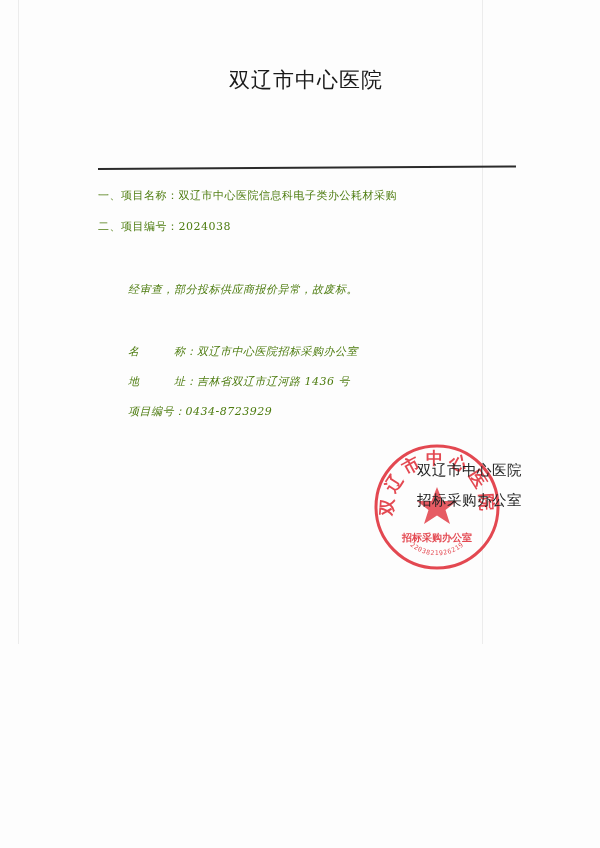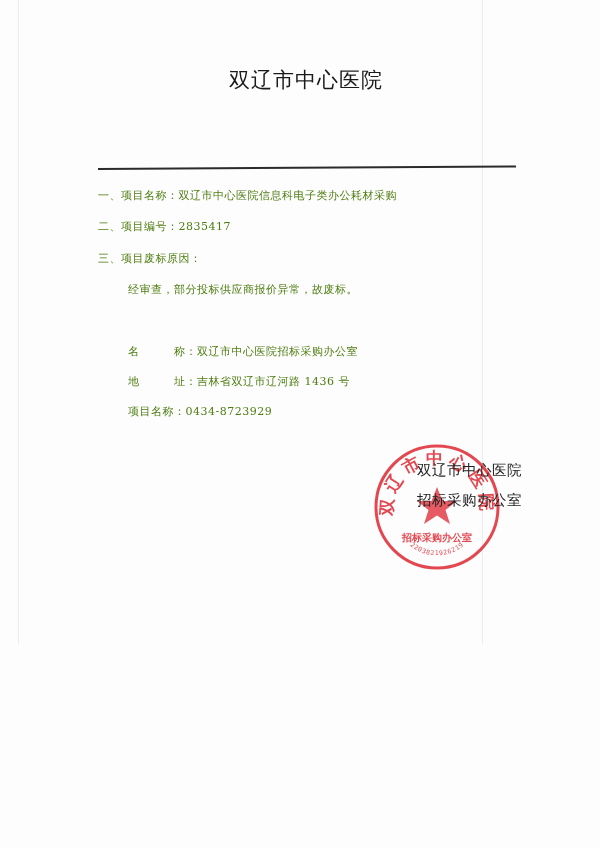--- a/index.html
+++ b/index.html
@@ -21,21 +21,21 @@
     .title-1 { top: 66px; }
     .title-2 { top: 104px; }
     .rule {
       position: absolute; left: 92px; top: 168px; width: 418px; height: 2px;
       background: #2b2b2b; transform: rotate(-0.35deg); transform-origin: left center;
     }
     .line {
       position: absolute; font-size: 11px; white-space: nowrap; color: #4d7c0f;
       letter-spacing: 0.5px;
     }
-    .indent { left: 122px; }
+    .indent { left: 122px; font-style: italic; }
     .left { left: 92px; }
     .label-spaced { display: inline-block; }
     .sig {
       position: absolute; right: 84px; font-size: 14.5px; white-space: nowrap;
       text-align: right; color: #222; letter-spacing: 0.5px; z-index: 2;
     }
     .stamp {
       position: absolute; left: 367px; top: 443px; width: 128px; height: 128px;
       z-index: 1; opacity: 0.88;
     }
@@ -50,38 +50,37 @@
 
   <div class="title title-1">双辽市中心医院</div>
 
   <div class="rule"></div>
 
   <div class="line left" style="top:188px">
     <span>一、项目名称：</span><span>双辽市中心医院信息科电子类办公耗材采购</span>
   </div>
 
   <div class="line left" style="top:219px">
-    <span>二、项目编号：</span><span>2835417</span>
+    <span>二、项目编号：</span><span>2024038</span>
   </div>
 
-  <div class="line left" style="top:251px">三、项目废标原因：</div>
 
   <div class="line indent" style="top:282px">经审查，部分投标供应商报价异常，故废标。</div>
 
 
   <div class="line indent" style="top:344px">
     <span class="label-spaced" style="width:46px">名</span><span>称：</span><span>双辽市中心医院招标采购办公室</span>
   </div>
 
   <div class="line indent" style="top:374px">
     <span class="label-spaced" style="width:46px">地</span><span>址：</span><span>吉林省双辽市辽河路 1436 号</span>
   </div>
 
   <div class="line indent" style="top:404px">
-    <span>项目名称：</span><span>0434-8723929</span>
+    <span>项目编号：</span><span>0434-8723929</span>
   </div>
 
   <svg class="stamp" viewBox="0 0 128 128">
     <defs>
       <path id="arcTop" d="M 22 78 A 44 44 0 1 1 106 78" fill="none"></path>
       <path id="arcBottom" d="M 28 92 A 42 42 0 0 0 100 92" fill="none"></path>
     </defs>
     <circle cx="64" cy="64" r="61" fill="none" stroke="#e0303a" stroke-width="3"></circle>
     <text font-family="DejaVu Sans, sans-serif" font-size="17" font-weight="bold" fill="#e0303a" letter-spacing="5">
       <textPath href="#arcTop" startOffset="50%" text-anchor="middle">双辽市中心医院</textPath>

